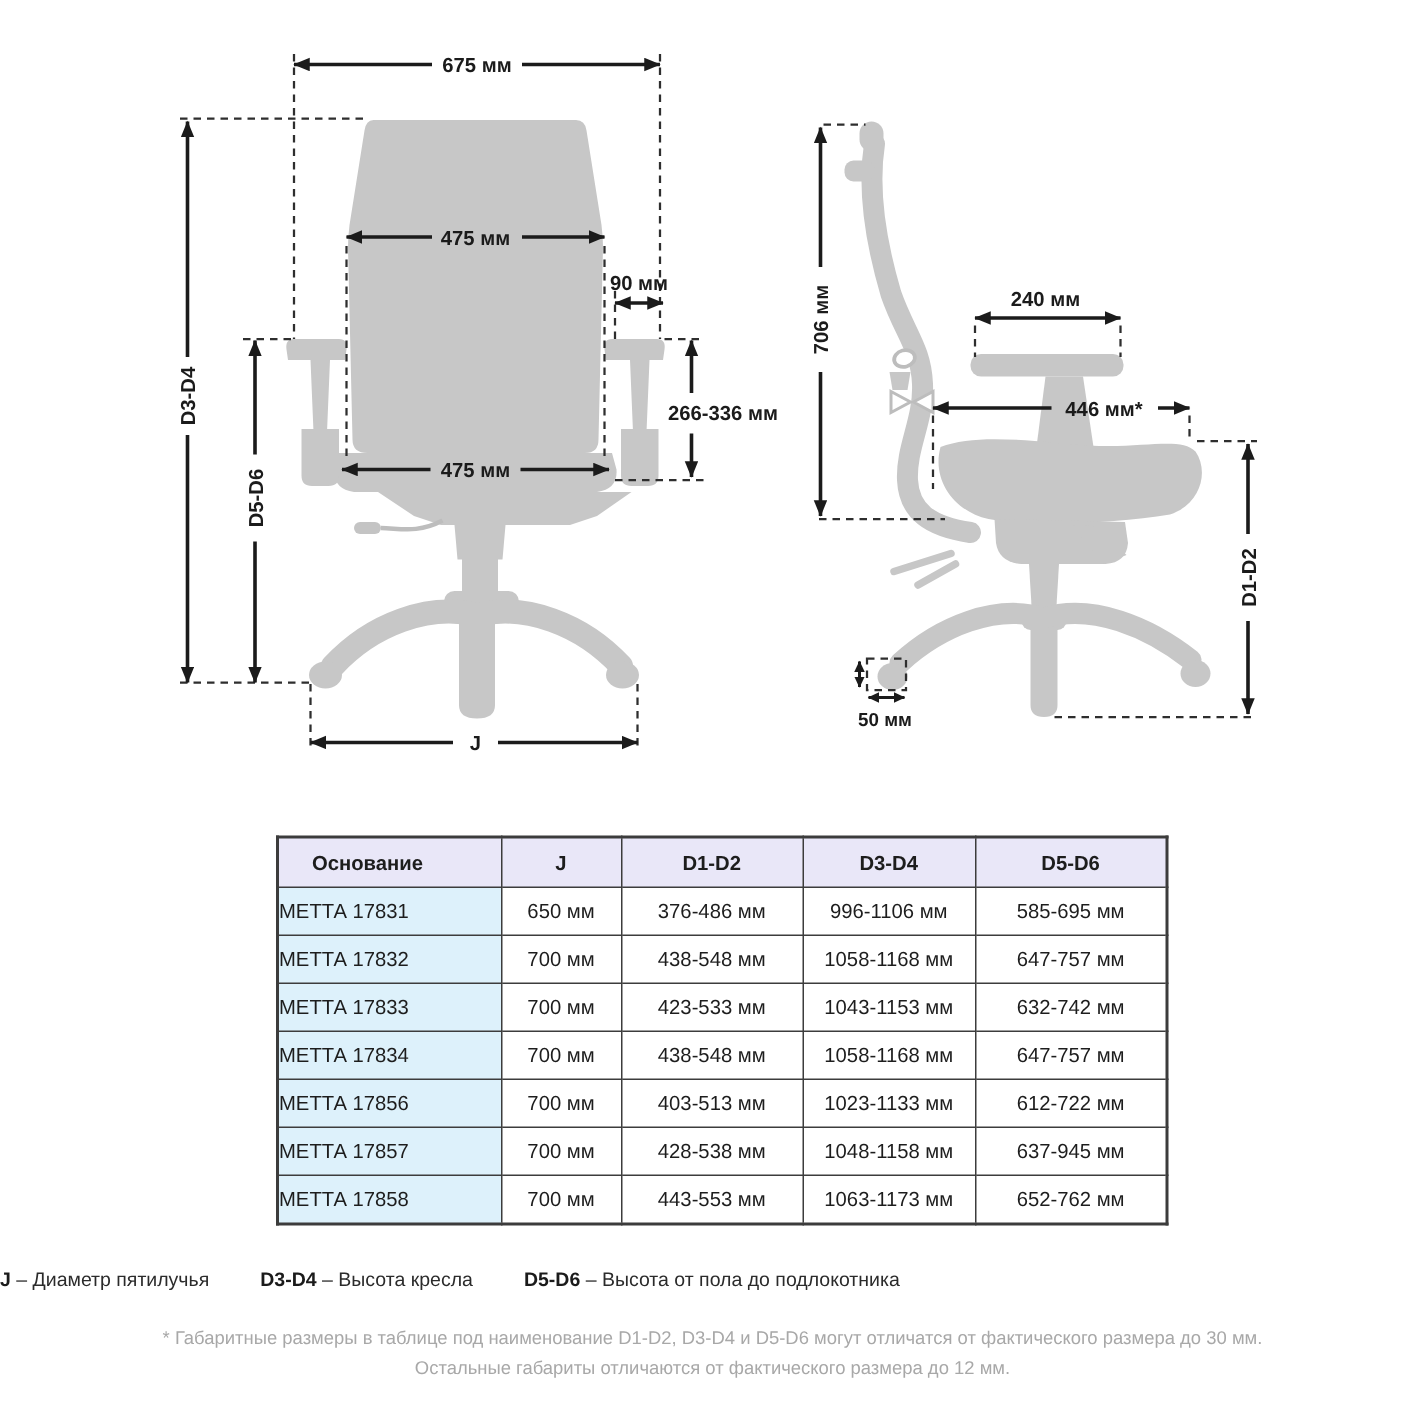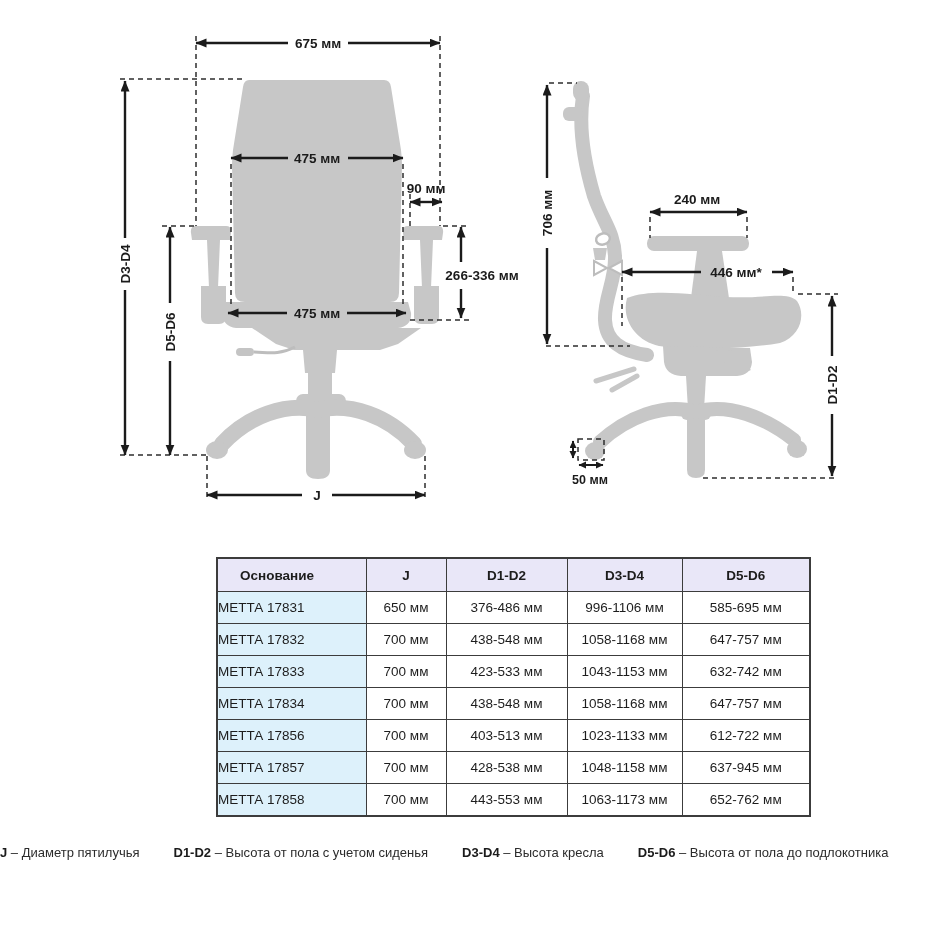--- a/index.html
+++ b/index.html
@@ -3,21 +3,21 @@
 <meta charset="utf-8">
 <style>
   html,body{margin:0;padding:0;background:#fff;}
   #page{position:relative;width:904px;height:950px;background:#fff;overflow:hidden;
         font-family:"Liberation Sans",sans-serif;}
   svg text{font-family:"Liberation Sans",sans-serif;}
   .dim-label{font-weight:bold;font-size:13.5px;fill:#1b1b1b;text-anchor:middle;}
   .dim-label-sm{font-weight:bold;font-size:12.5px;fill:#1b1b1b;text-anchor:middle;}
 
   #spec-table{position:absolute;left:184px;top:557px;border-collapse:collapse;
-              table-layout:fixed;width:593px;border:2px solid #3c3c3c;margin-left:32px;}
+              table-layout:fixed;width:593px;border:2px solid #3c3c3c;}
   #spec-table th,#spec-table td{border:1px solid #3c3c3c;font-size:13.5px;color:#1d1d1d;
               text-align:center;height:31px;padding:0;}
   #spec-table th{background:#e9e7f8;font-weight:bold;height:32px;}
   #spec-table th.c0{text-align:left;padding-left:22px;}
   #spec-table td.c0{background:#ddf1fb;text-align:left;}
 
   #legend{position:absolute;left:0;top:845px;width:950px;display:flex;justify-content:flex-start;
           gap:34px;font-size:13px;color:#2b2b2b;white-space:nowrap;}
   #legend b{color:#1b1b1b;}
   #footnote{position:absolute;left:0;top:882px;width:950px;text-align:center;
@@ -196,20 +196,23 @@
       <td>443-553 мм</td>
       <td>1063-1173 мм</td>
       <td>652-762 мм</td>
     </tr>
   </tbody>
 </table>
 
 
 <div id="legend">
   <span><b>J</b> <span>– Диаметр пятилучья</span></span>
-  <span><b>D1-D2</b> <span>– Высота от пола с учетом сиденья</span></span>
   <span><b>D3-D4</b> <span>– Высота кресла</span></span>
   <span><b>D5-D6</b> <span>– Высота от пола до подлокотника</span></span>
 </div>
 
 
-
+<div id="footnote">
+  <div>* Габаритные размеры в таблице под наименование D1-D2, D3-D4 и D5-D6 могут отличатся от фактического размера до 30 мм.</div>
+  <div>Остальные габариты отличаются от фактического размера до 12 мм.</div>
 </div>
 
+</div>
+
 </body></html>

